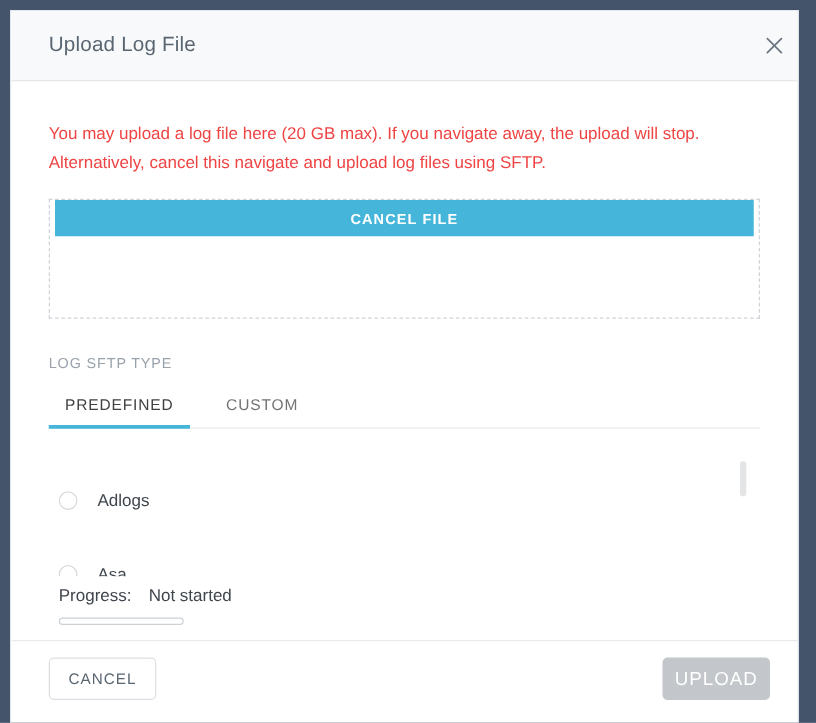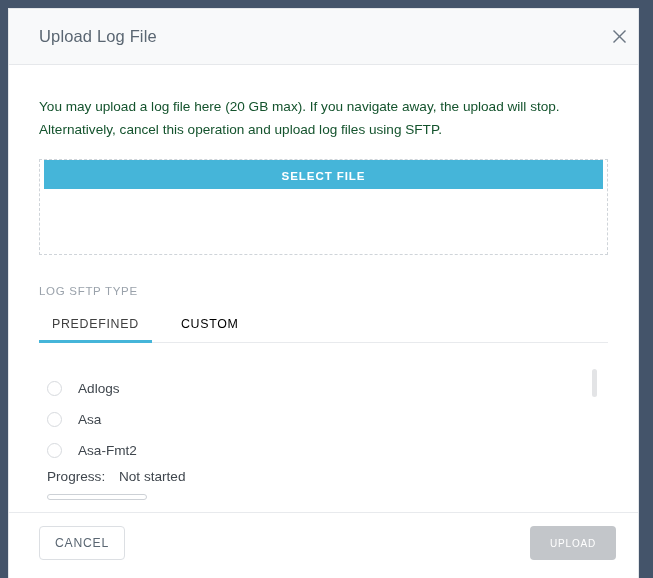--- a/index.html
+++ b/index.html
@@ -96,21 +96,21 @@
     padding: 0 22px 0 30px;
     box-sizing: border-box;
     overflow: hidden;
   }
 
   .intro {
     margin: 0;
     padding-top: 30px;
     font-size: 13.6px;
     line-height: 23px;
-    color: #14532d;
+    color: #ef4444;
     max-width: 560px;
   }
 
   
   .dropzone {
     margin-top: 18px;
     margin-right: 8px;
     border: 1px dashed #cfd4d9;
     height: 96px;
     box-sizing: border-box;
@@ -153,21 +153,21 @@
   .tabs {
     margin-top: 17px;
     margin-right: 8px;
     display: flex;
     border-bottom: 1px solid #e8eaed;
     height: 28px;
   }
   .tab {
     font-size: 12.4px;
     letter-spacing: 0.7px;
-    color: #000000;
+    color: #737373;
     padding: 0 13px 8px 13px;
     margin-right: 16px;
     cursor: pointer;
     position: relative;
     background: none;
     border: none;
     font-family: "Liberation Sans", sans-serif;
   }
   .tab.active {
     color: #404040;
@@ -184,23 +184,24 @@
   
   .radio-list {
     position: relative;
     margin-top: 22px;
     margin-right: 8px;
     height: 96px;
     overflow: hidden;
   }
   .radio-row {
     display: flex;
-    align-items: flex-end;
+    align-items: flex-start;
     height: 31px;
     cursor: pointer;
+    margin-top: 28px;
   }
   .radio-mark {
     width: 15px;
     height: 15px;
     border-radius: 50%;
     border: 1px solid #d7dade;
     background: #fff;
     box-sizing: border-box;
     margin-left: 8px;
     margin-right: 16px;
@@ -282,21 +283,21 @@
     cursor: pointer;
     font-family: "Liberation Sans", sans-serif;
   }
   .btn-upload {
     min-width: 86px;
     height: 34px;
     background: #c3c6ca;
     border: none;
     border-radius: 4px;
     color: #ffffff;
-    font-size: 10px;
+    font-size: 15px;
     letter-spacing: 0.8px;
     cursor: default;
     font-family: "Liberation Sans", sans-serif;
   }
 </style>
 </head>
 <body>
 
 <div class="screen">
 
@@ -315,25 +316,25 @@
             <line x1="13.5" y1="1.5" x2="1.5" y2="13.5" stroke="currentColor" stroke-width="1.4"></line>
           </svg>
         </span>
       </button>
     </div>
 
     <div class="dialog-body">
 
       <p class="intro">
         <span>You may upload a log file here (20 GB max). If you navigate away, the upload will stop.</span><br>
-        <span>Alternatively, cancel this operation and upload log files using SFTP.</span>
+        <span>Alternatively, cancel this navigate and upload log files using SFTP.</span>
       </p>
 
       <div class="dropzone">
-        <button class="select-file-btn">SELECT FILE</button>
+        <button class="select-file-btn">CANCEL FILE</button>
       </div>
 
       <div class="section-label">LOG SFTP TYPE</div>
 
       <div class="tabs">
         <button class="tab active">PREDEFINED</button>
         <button class="tab">CUSTOM</button>
       </div>
 
       <div class="radio-list">

